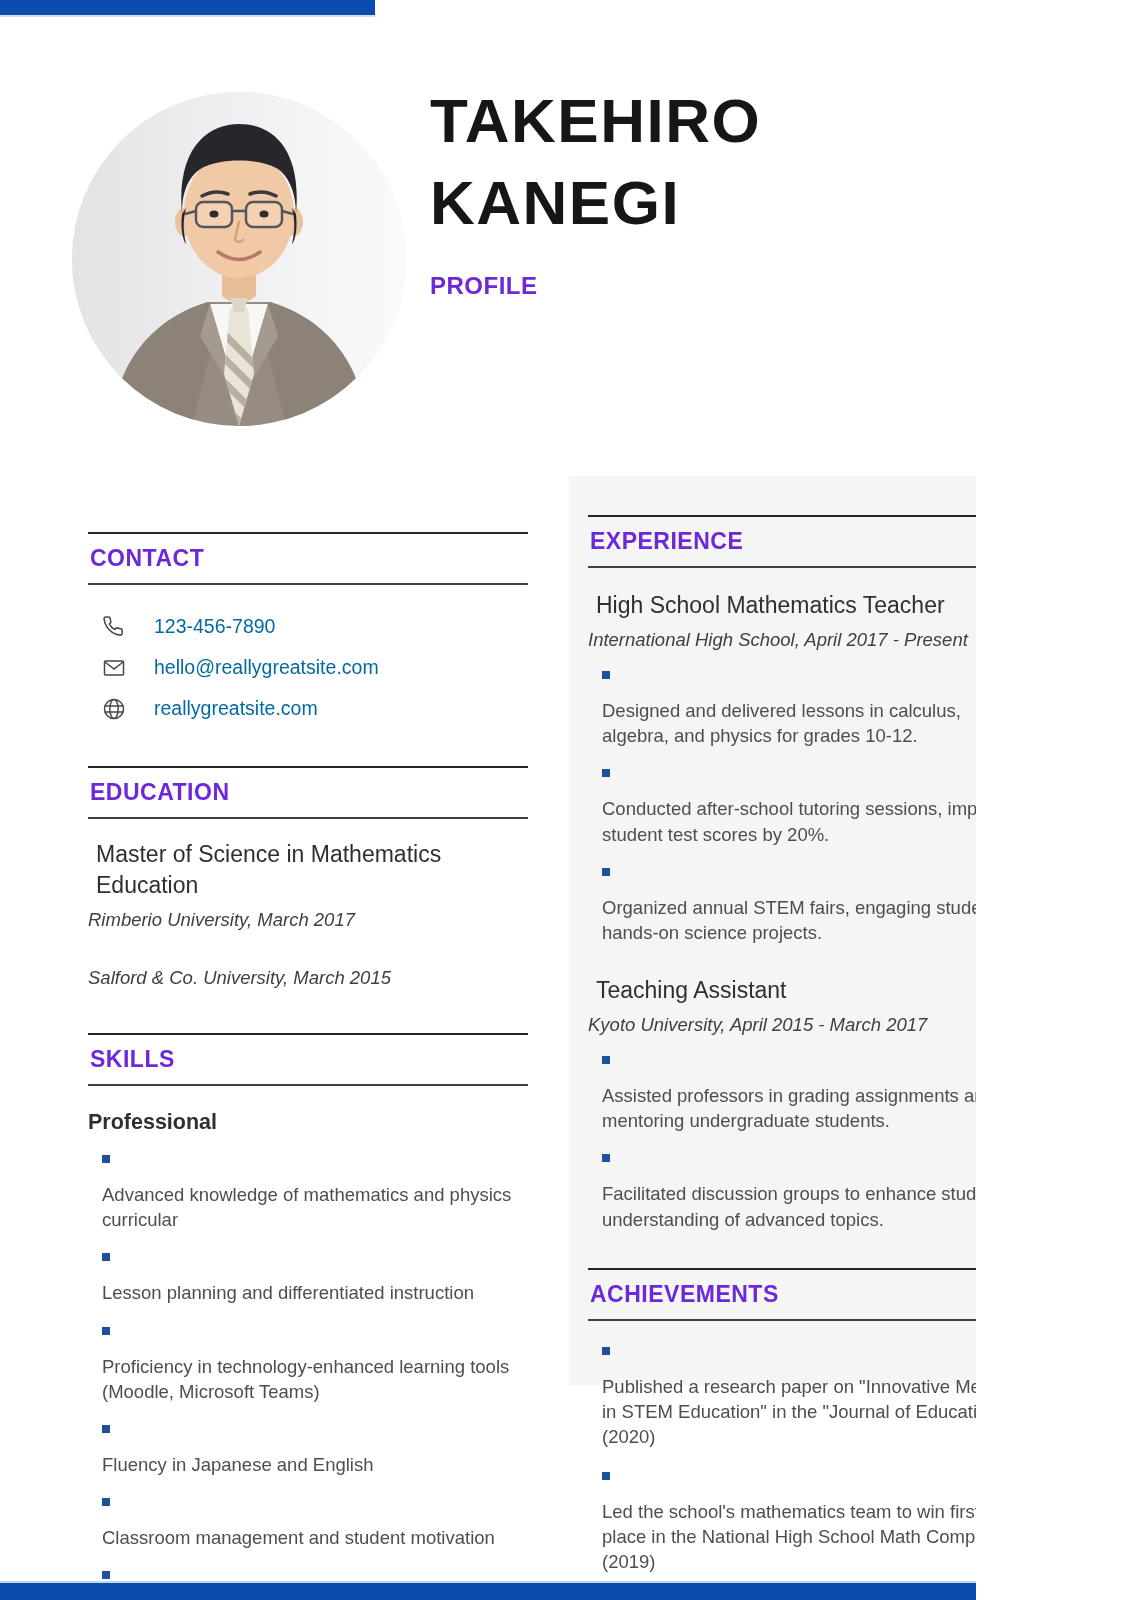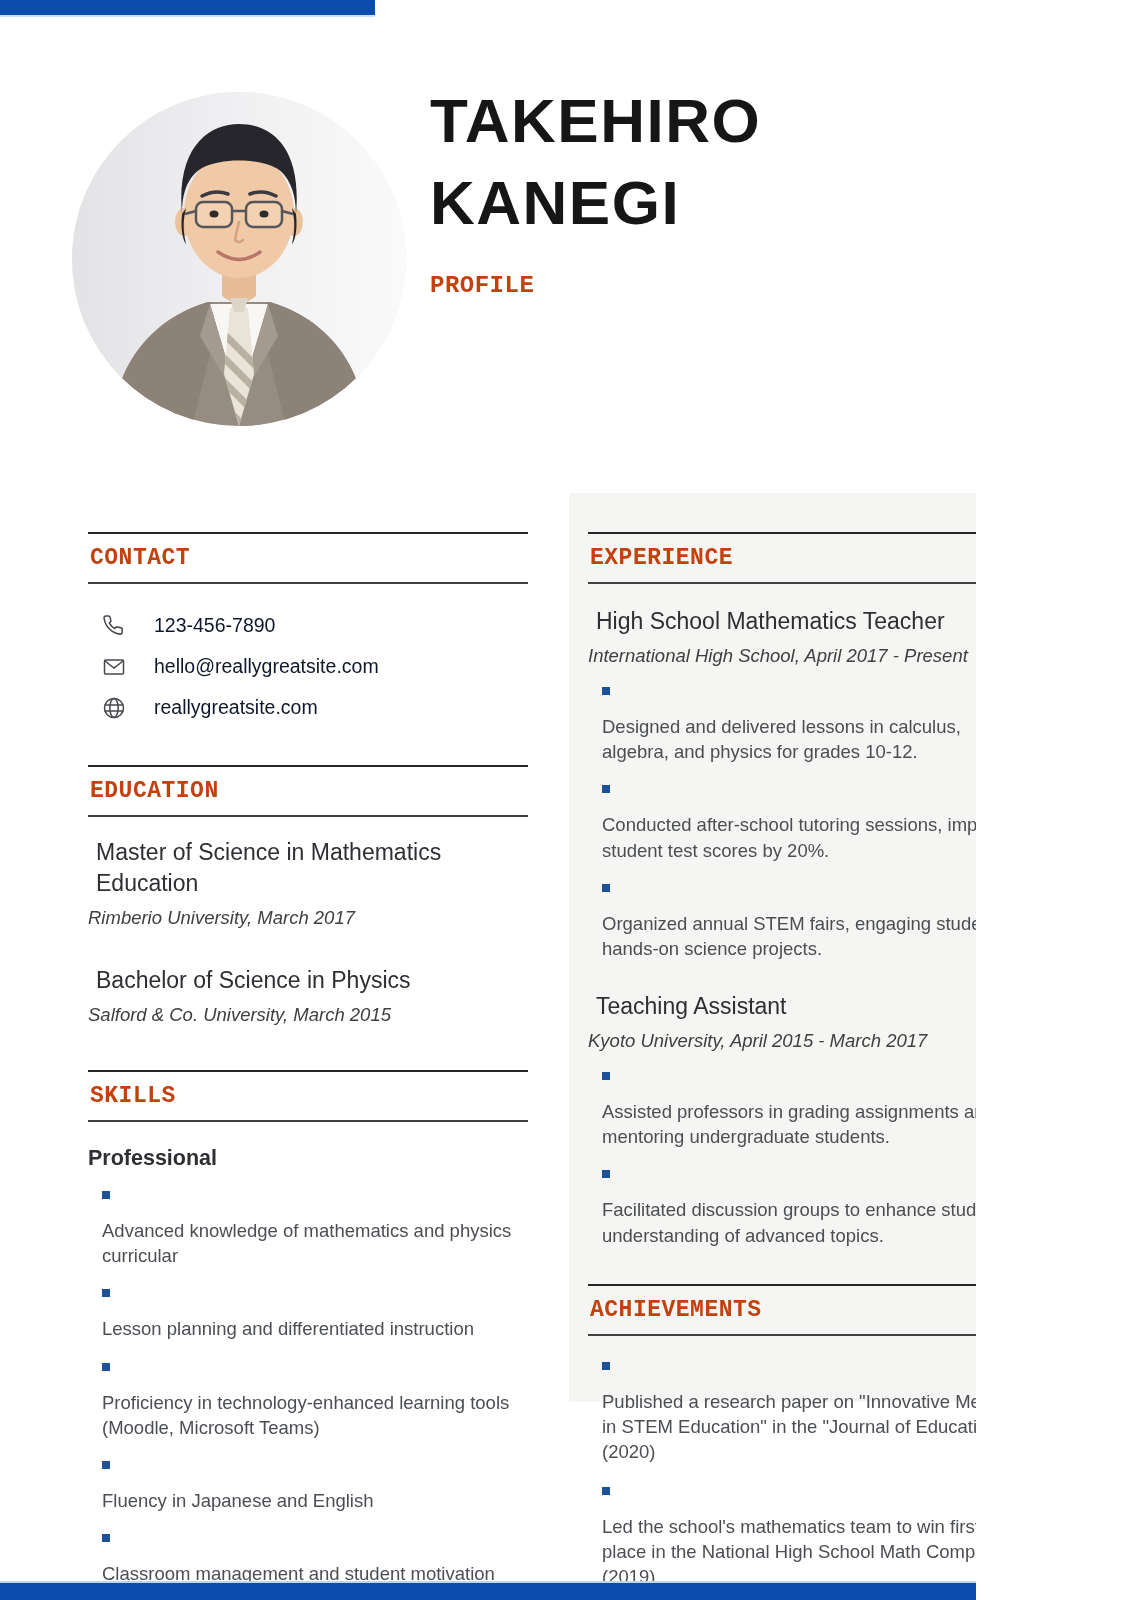--- a/index.html
+++ b/index.html
@@ -10,31 +10,31 @@
   
   .bar-top{position:absolute;left:0;top:0;width:375px;height:15px;background:#0b4dad;border-bottom:2px solid #cfe0f2;}
   .bar-bottom{position:absolute;left:0;top:1581px;width:1131px;height:19px;background:#0b4dad;border-top:2px solid #c2d6ec;}
   
   .photo{position:absolute;left:72px;top:92px;width:334px;height:334px;border-radius:50%;overflow:hidden;background:#ececee;}
   .photo svg{display:block;}
   
   .name-block{position:absolute;left:430px;top:80px;width:600px;}
   .name-block h1{margin:0;font-weight:900;font-size:62px;line-height:1.32;letter-spacing:1.5px;color:#161616;}
   .profile-block{position:absolute;left:430px;top:272px;width:582px;}
-  .sec-title{margin:0;font-family:Liberation Mono, monospace;font-weight:700;font-size:23px;letter-spacing:0.5px;color:#c2410c;}
+  .sec-title{margin:0;font-family:Liberation Sans, sans-serif;font-weight:700;font-size:23px;letter-spacing:0.5px;color:#6d28d9;}
   .profile-block .sec-title{font-size:24px;}
   .profile-block p{margin:14px 0 0 0;font-size:19.5px;line-height:1.43;color:#4c4f54;text-align:justify;}
   
   .left-col{position:absolute;left:88px;top:532px;width:440px;}
-  .panel{position:absolute;left:569px;top:493px;width:484px;height:909px;background:#f5f5f3;}
+  .panel{position:absolute;left:569px;top:476px;width:484px;height:909px;background:#f5f5f3;}
   .panel-inner{padding:0 24px 0 19px;}
   .sec-head{border-top:2px solid #262626;border-bottom:2px solid #404040;padding:11px 2px;}
   
   .contact-list{list-style:none;margin:28px 0 0 0;padding:0 0 0 14px;}
-  .contact-list li{display:flex;align-items:center;gap:28px;margin-bottom:14px;font-size:19.5px;line-height:27px;color:#0f172a;}
+  .contact-list li{display:flex;align-items:center;gap:28px;margin-bottom:14px;font-size:19.5px;line-height:27px;color:#0369a1;}
   .cicon{width:24px;height:24px;flex:0 0 24px;display:inline-flex;align-items:center;justify-content:center;}
   .cicon svg{display:block;}
   
   .head-gap{margin-top:44px;}
   .entry{margin-top:20px;}
   .entry + .entry{margin-top:36px;}
   .sub-title{margin:8px;font-size:23px;line-height:1.35;font-weight:400;color:#2d2f33;}
   .meta{margin:6px 0 0 0;font-size:18.5px;font-style:italic;color:#404040;}
   
   .blist{list-style:none;margin:12px 0 0 0;padding:0 0 0 14px;}
@@ -165,21 +165,20 @@
 
     <section>
       <div class="sec-head head-gap">
         <h3 class="sec-title">EDUCATION</h3>
       </div>
       <div class="entry">
         <h4 class="sub-title">Master of Science in Mathematics Education</h4>
         <p class="meta">Rimberio University, March 2017</p>
       </div>
       <div class="entry">
-        <h4 class="sub-title">Bachelor of Science in Physics</h4>
         <p class="meta">Salford &amp; Co. University, March 2015</p>
       </div>
     </section>
 
     <section>
       <div class="sec-head head-gap">
         <h3 class="sec-title">SKILLS</h3>
       </div>
       <h4 class="group-title">Professional</h4>
       <ul class="blist">

